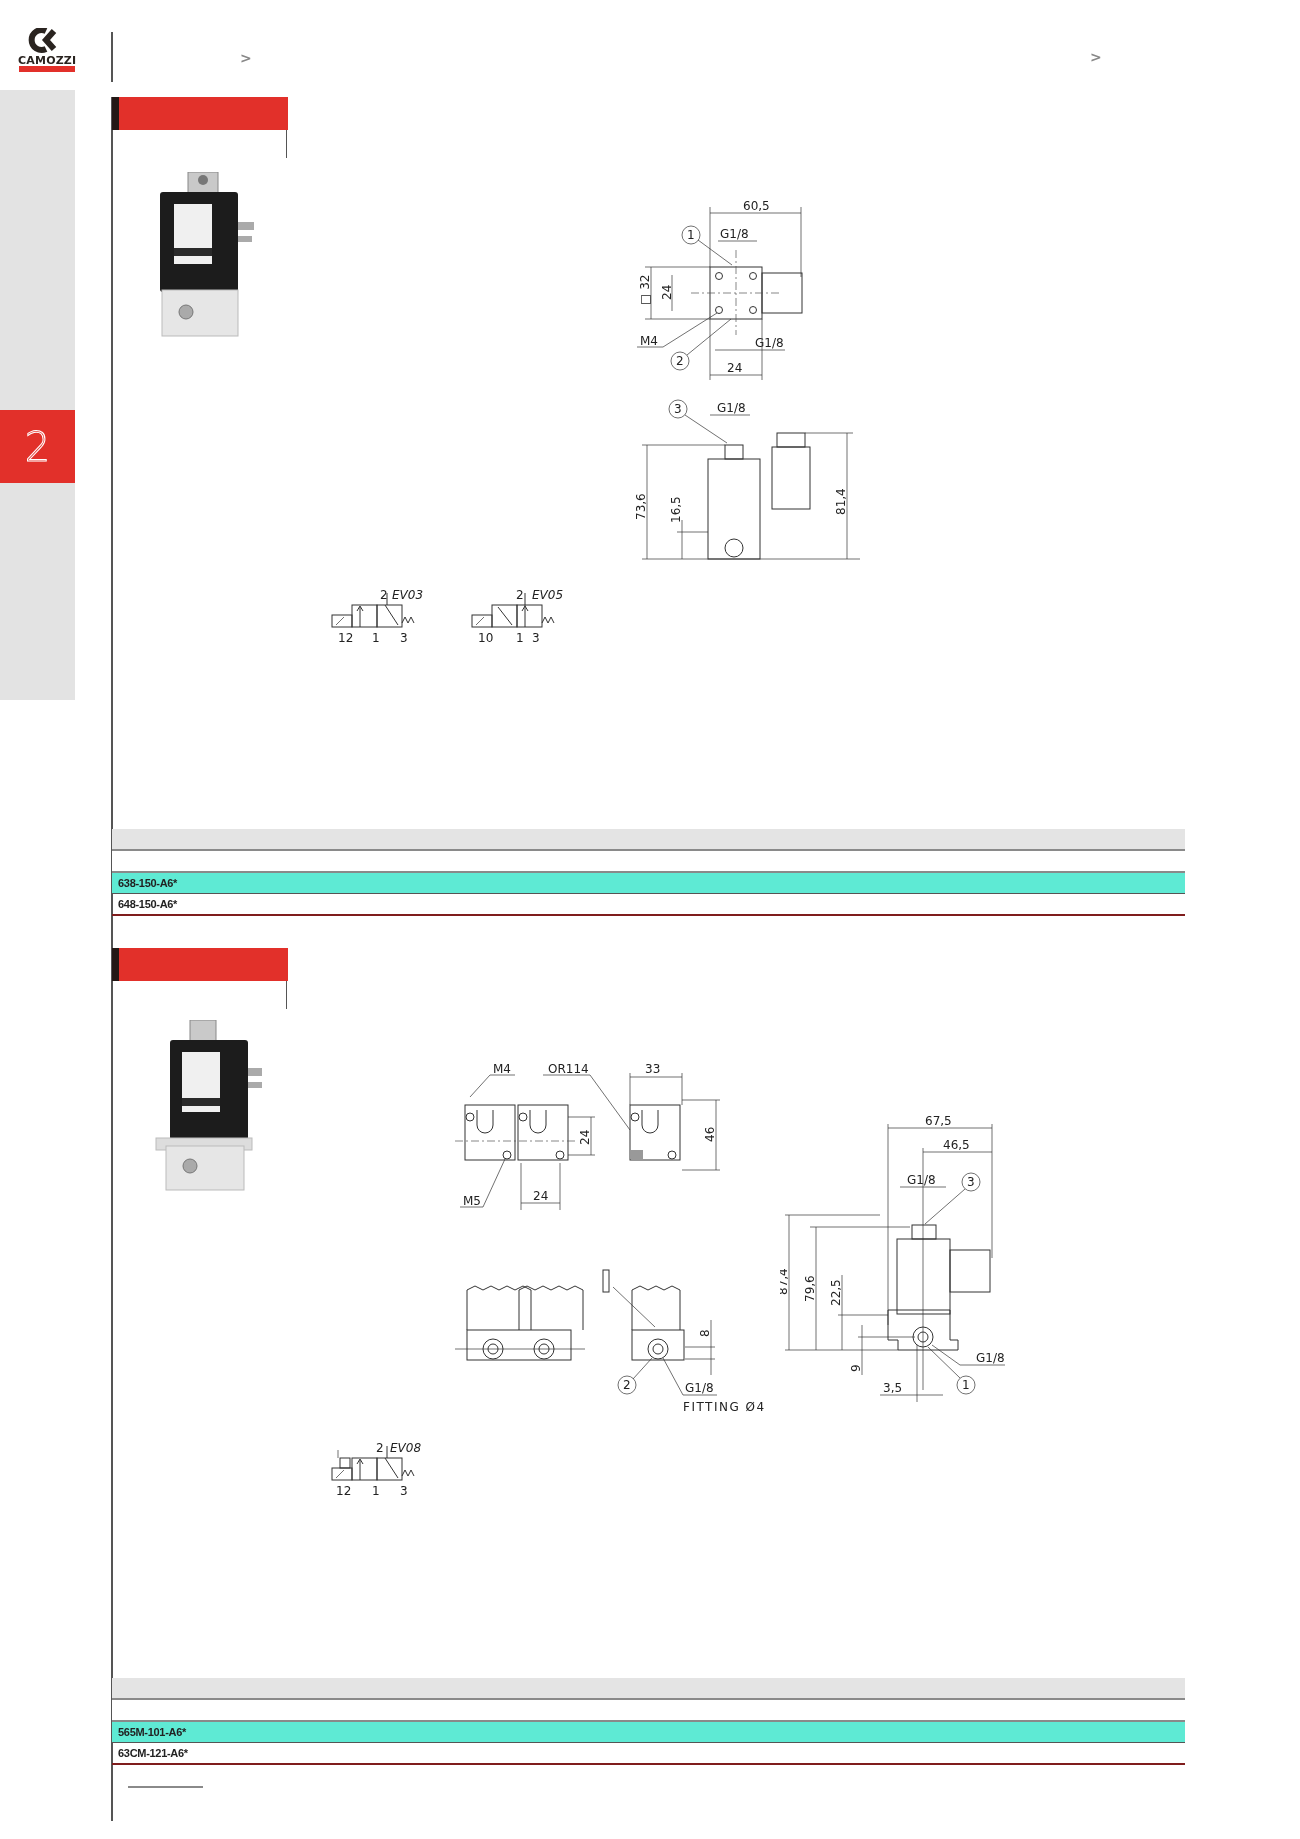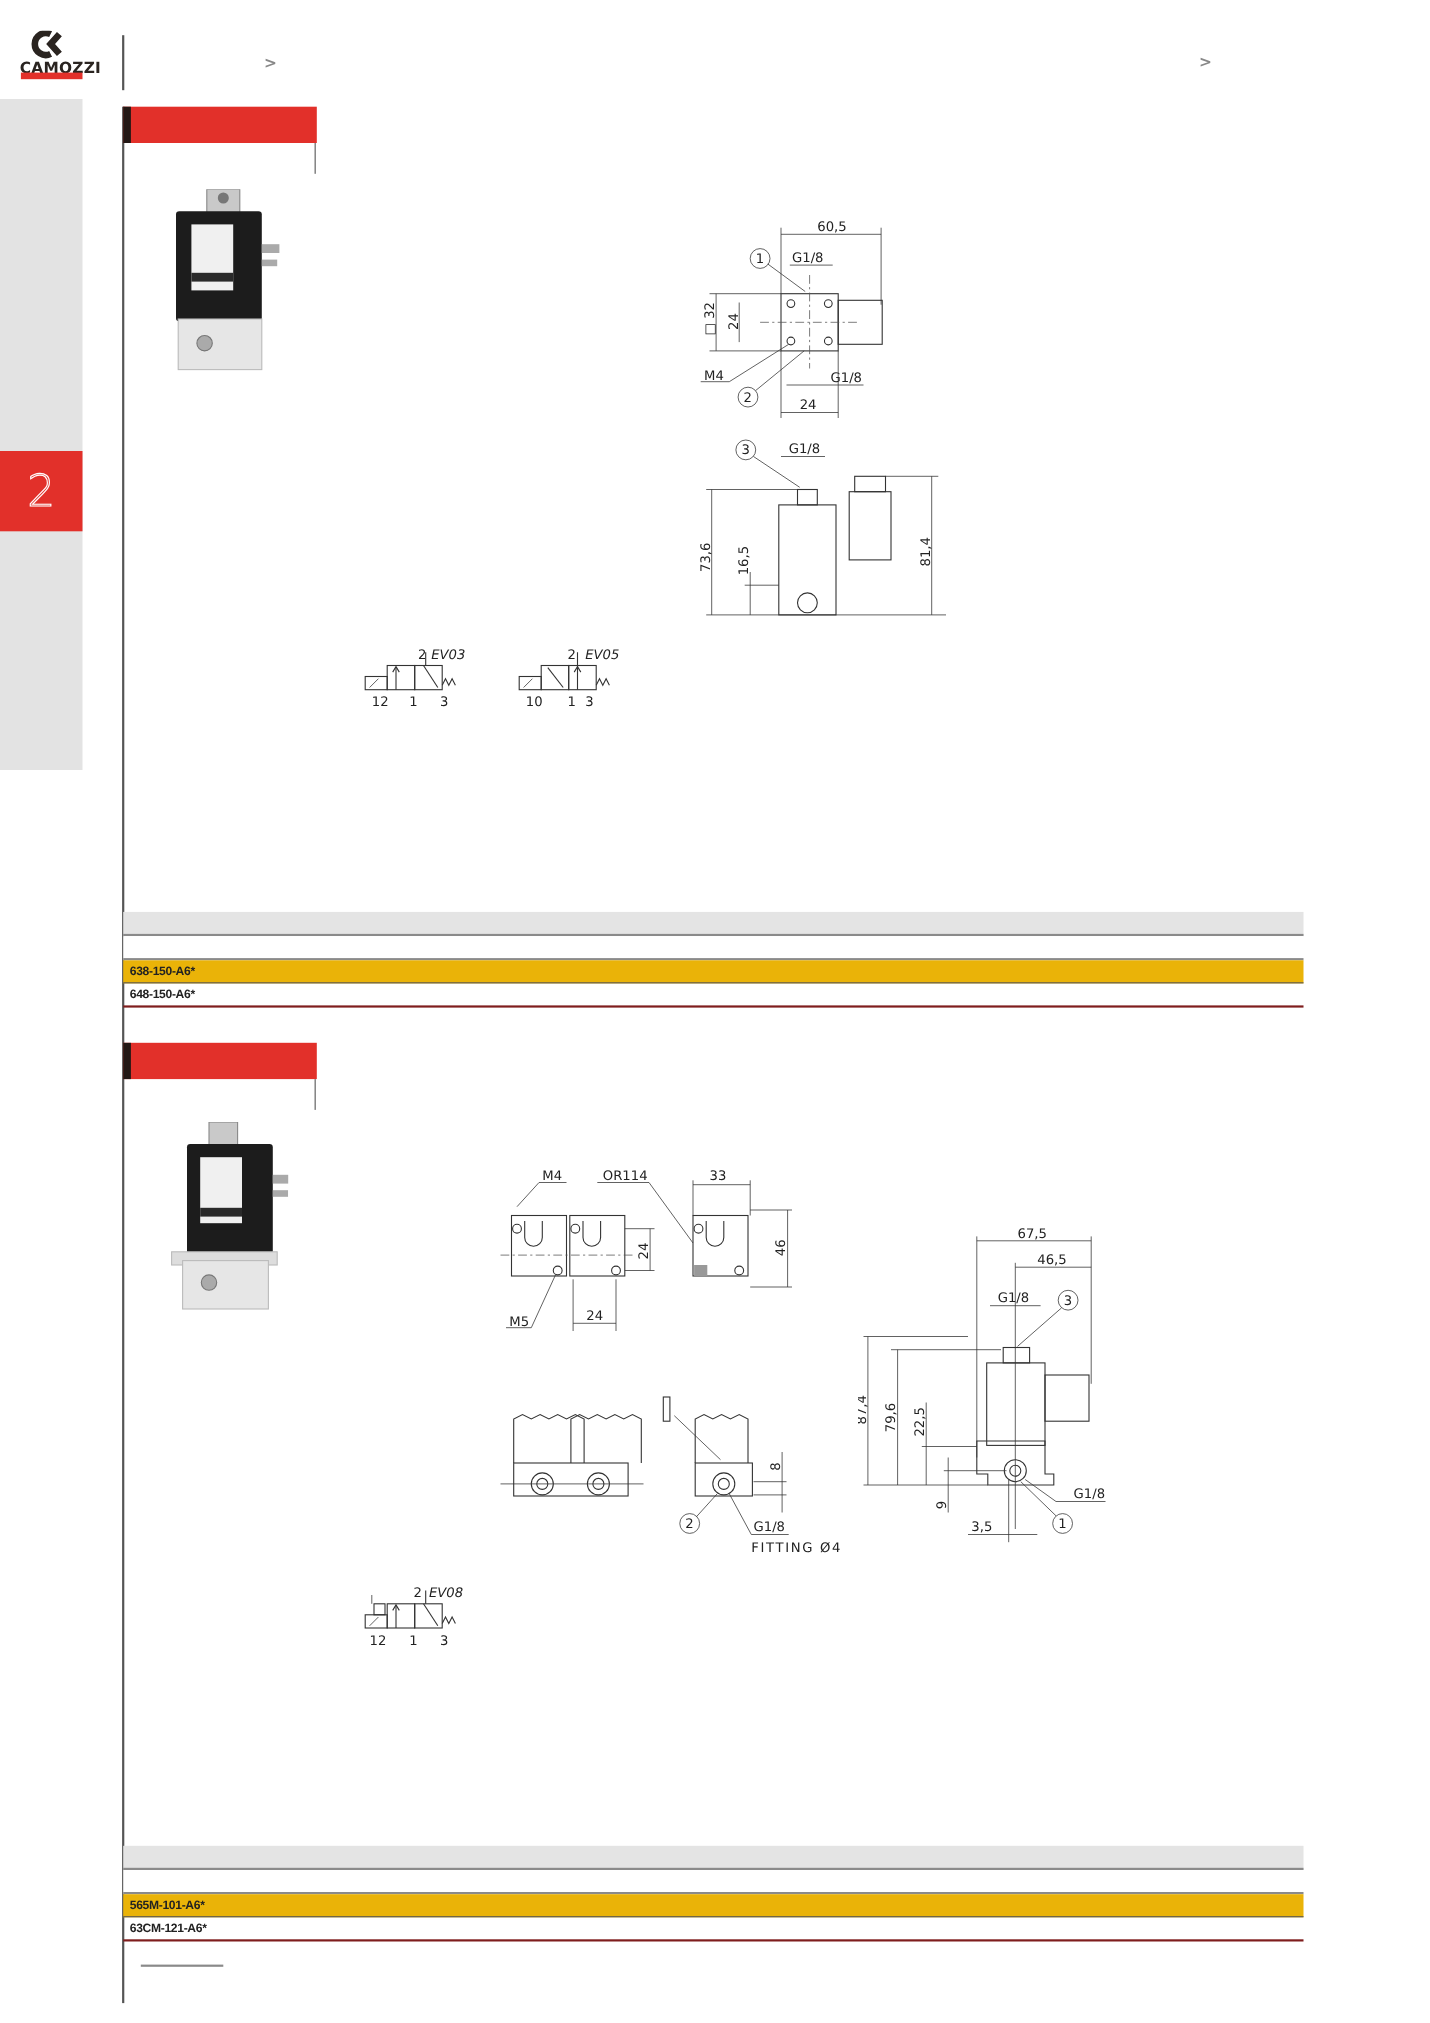--- a/index.html
+++ b/index.html
@@ -1,21 +1,21 @@
 <!DOCTYPE html>
 <html><head>
   <meta charset="utf-8">
   <style>
     html, body { margin: 0; padding: 0; background: #ffffff; }
     body { width: 1300px; height: 1839px; position: relative; overflow: hidden; font-family: "Liberation Sans", sans-serif; color: #222; }
     .abs { position: absolute; }
 
     
     .logo { left: 18px; top: 28px; width: 58px; height: 48px; }
-    .logo-text { position: absolute; left: 0; top: 26px; width: 58px; text-align: center; font-family: "DejaVu Sans", sans-serif; font-weight: bold; font-size: 14px; letter-spacing: 0.2px; color: #2a2420; }
+    .logo-text { position: absolute; left: 0; top: 26px; width: 58px; text-align: center; font-family: "DejaVu Sans", sans-serif; font-weight: bold; font-size: 11px; letter-spacing: 0.2px; color: #2a2420; }
     .logo-bar { position: absolute; left: 1px; top: 38px; width: 56px; height: 6px; background: #e2302a; }
 
     
     .vrule { background: #555; width: 1.5px; }
 
     
     .sidebar { left: 0; top: 90px; width: 75px; height: 610px; background: #e3e3e3; }
     .sidebar-chapter { left: 0; top: 410px; width: 75px; height: 73px; background: #e2302a; display: flex; align-items: center; justify-content: center; }
     .sidebar-chapter span { font-family: "DejaVu Sans", sans-serif; font-size: 40px; color: transparent; -webkit-text-stroke: 1px #ffffff; font-weight: 300; line-height: 1; }
 
@@ -27,21 +27,21 @@
     .sec-title { position: absolute; left: 14px; top: 8px; color: #fff; font-size: 13px; font-weight: bold; }
 
     
     .prod { width: 110px; }
 
     
     .tbl { left: 112px; width: 1073px; border-collapse: collapse; font-size: 11px; }
     .tbl .hdr { background: #e4e4e4; height: 20px; border-bottom: 2px solid #8a8a8a; }
     .tbl .sub { height: 20px; border-bottom: 2px solid #8a8a8a; background: #fff; }
     .tbl .row { height: 20px; border-bottom: 1.5px solid #555; display: flex; align-items: center; padding-left: 6px; font-weight: bold; letter-spacing: -0.3px; }
-    .tbl .row.alt { background: #eab308; }
+    .tbl .row.alt { background: #5eead4; }
     .tbl .row.last { border-bottom: 2px solid #7f1d1d; }
     .tbl-wrap { position: absolute; }
 
     svg text { font-family: "DejaVu Sans", sans-serif; }
     .dim { font-size: 12px; fill: #222; }
     .dimi { font-size: 12px; fill: #222; font-style: italic; }
     .ln { stroke: #333; stroke-width: 1; fill: none; }
     .lnt { stroke: #333; stroke-width: 0.7; fill: none; }
     .dash { stroke: #555; stroke-width: 0.7; fill: none; stroke-dasharray: 8 3 2 3; }
 

